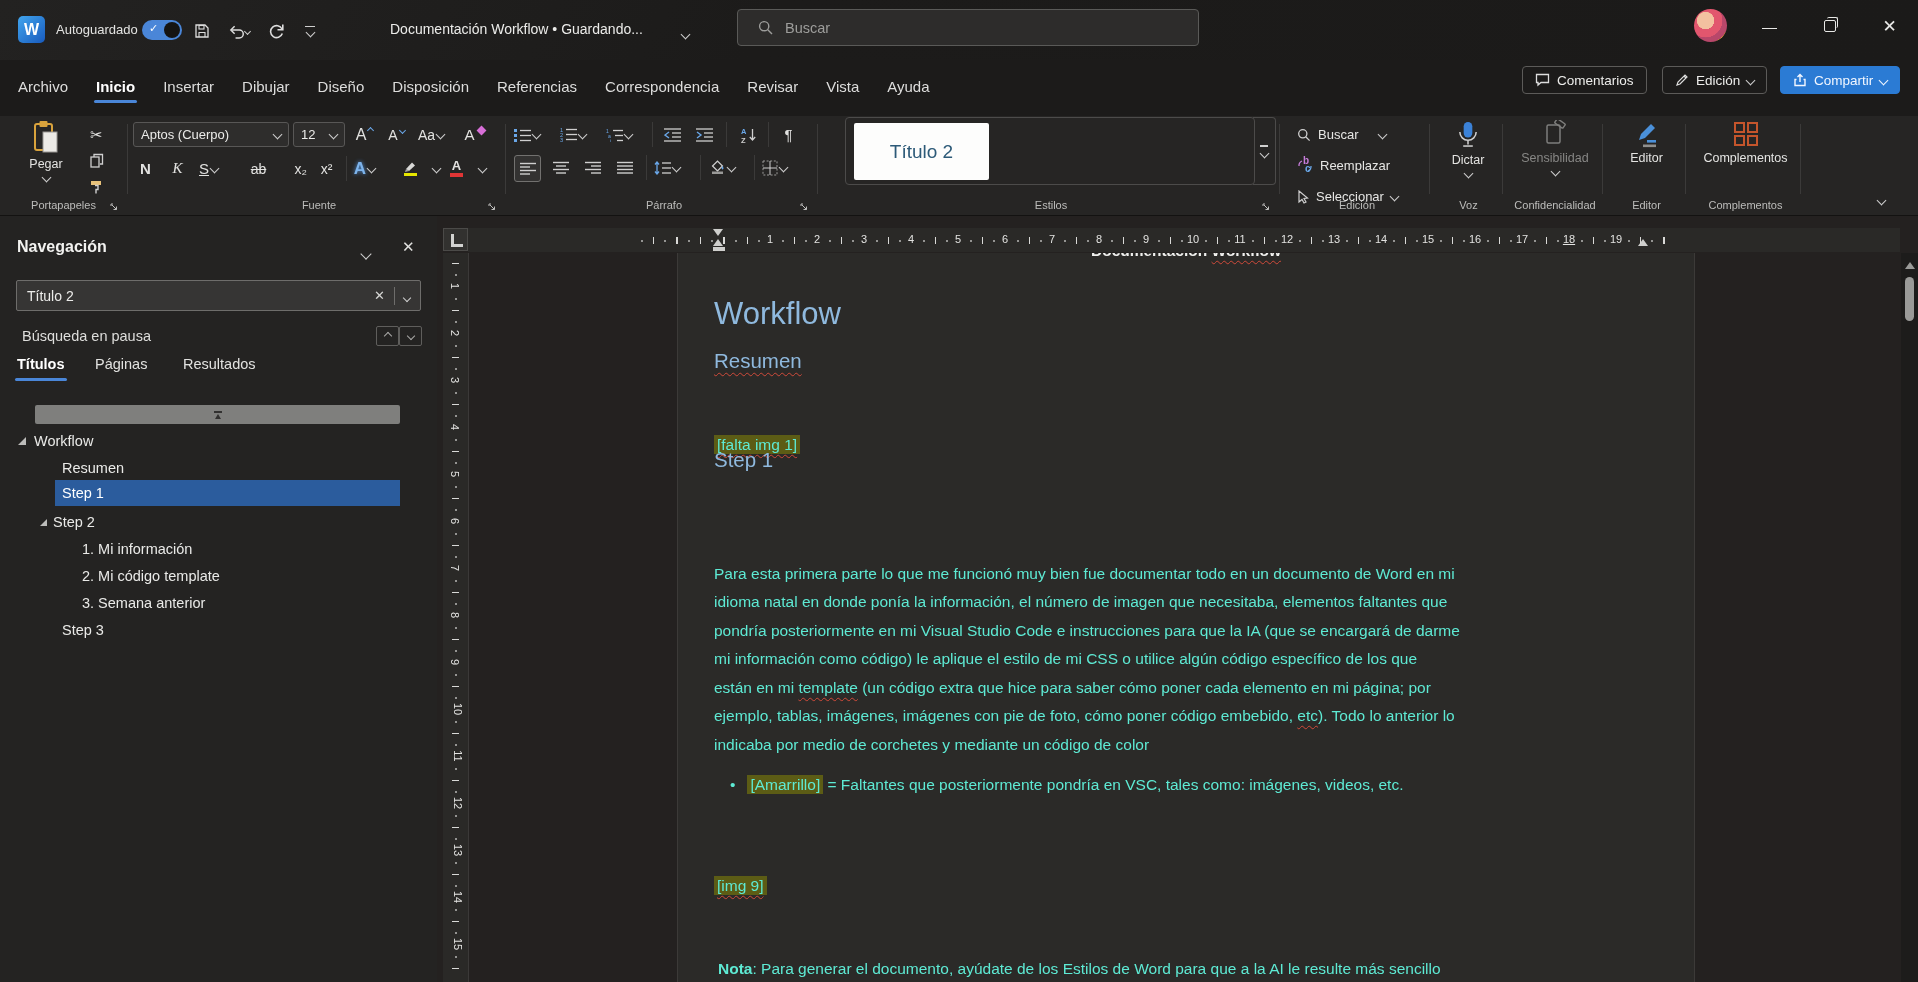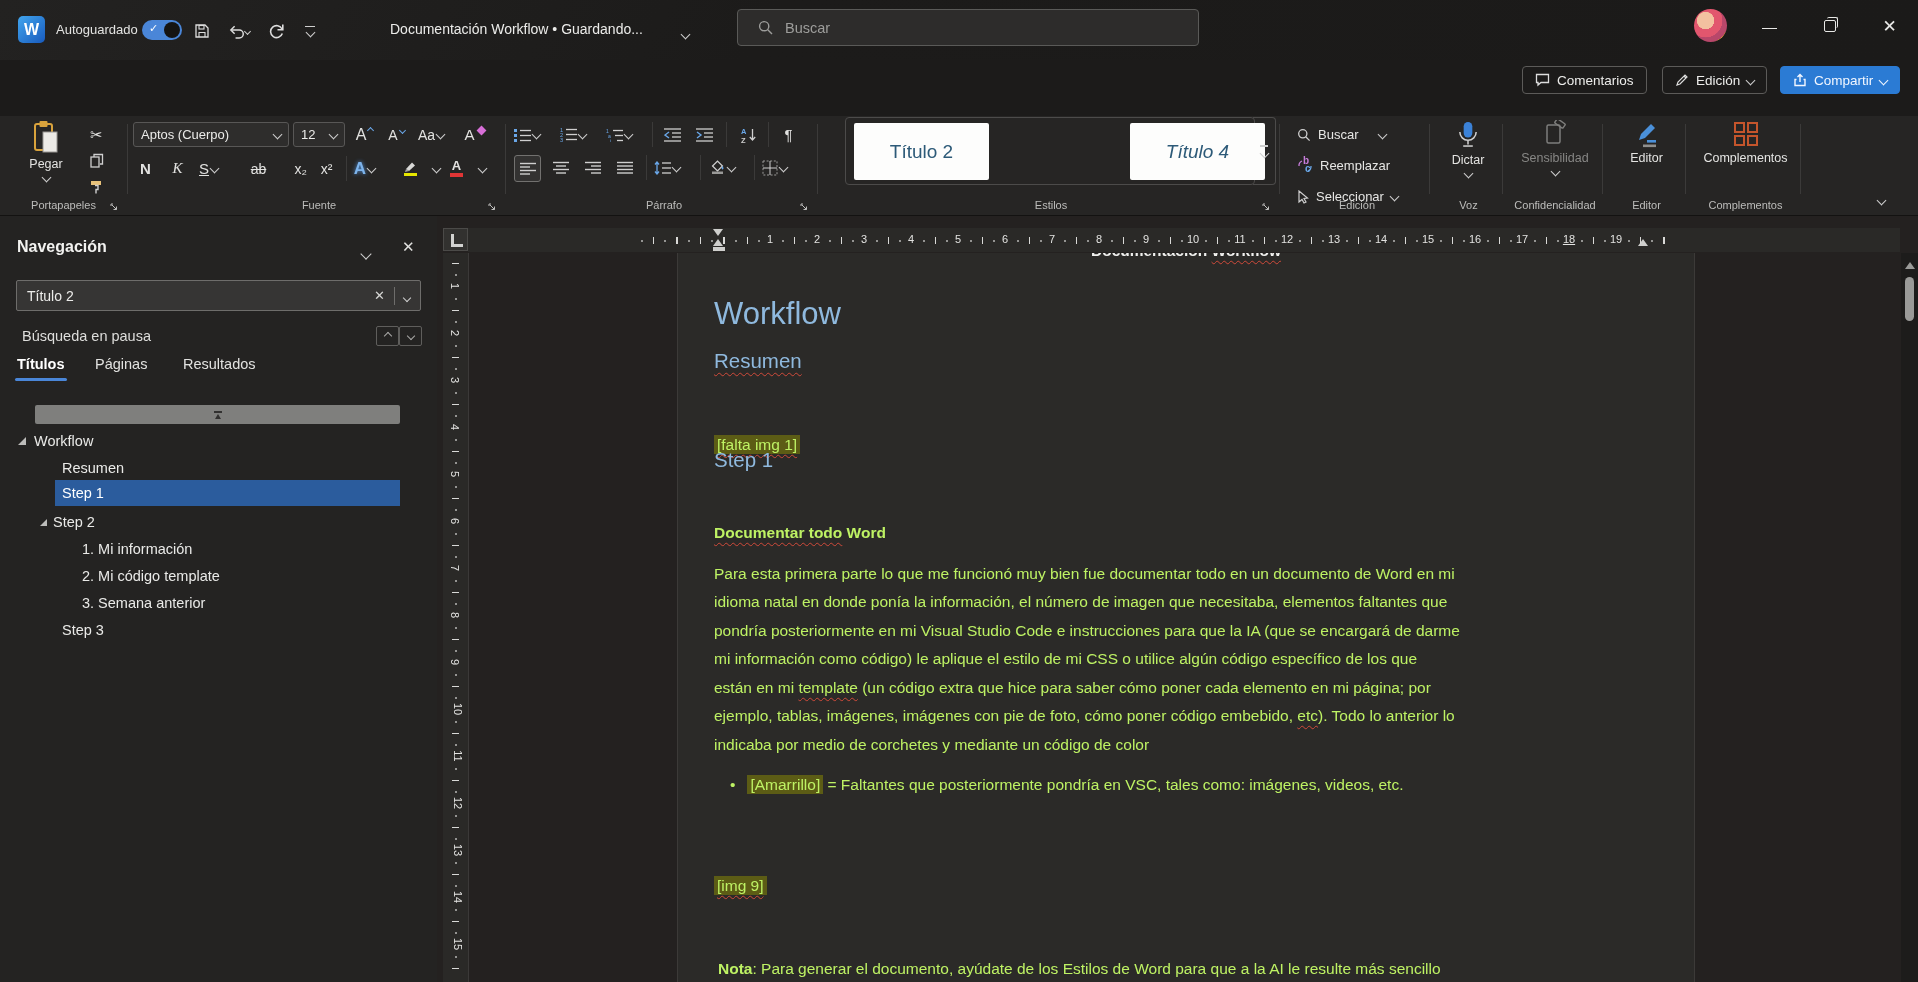--- a/index.html
+++ b/index.html
@@ -69,21 +69,21 @@
   #tab-L{position:absolute;left:7px;top:5px;width:9px;height:10px;border-left:3px solid #d2d2d0;border-bottom:3px solid #d2d2d0;}
   #hruler{position:absolute;left:31px;top:12px;right:18px;height:24px;background:#2a2927;overflow:hidden;}
   #vruler{position:absolute;left:6px;top:37px;width:25px;bottom:0;background:#2a2927;overflow:hidden;}
   .rnum{position:absolute;font-size:11px;color:#e3e3e1;}
   .rtick{position:absolute;background:#d9d9d7;}
   .rdot{position:absolute;width:2px;height:2px;background:#b9b9b7;border-radius:1px;}
   #canvas{position:absolute;left:31px;top:37px;right:0;bottom:0;overflow:hidden;border-left:1px solid #3b3938;}
   #page{position:absolute;left:208px;top:0;width:1016px;height:1200px;background:#2b2a28;
     border-left:1px solid #3c3a38;border-right:1px solid #3c3a38;}
   .doc-h{position:absolute;color:#8fb9de;}
-  .body-txt{font-size:15.5px;color:#bef264;line-height:28.5px;white-space:pre-line;}
+  .body-txt{font-size:15.5px;color:#5eead4;line-height:28.5px;white-space:pre-line;}
   .wavy{text-decoration-line:underline;text-decoration-style:wavy;text-decoration-color:#d04a3a;text-decoration-thickness:1px;text-underline-offset:4px;}
   .hl-y{background:#5c5c15;padding:1px 3px;}
   .hl-t{background:#11696a;padding:1px 3px;}
   #scrollbar{position:absolute;right:0;top:0;width:17px;bottom:0;background:#1d1c1b;}
   #sb-up{position:absolute;left:4px;top:9px;width:0;height:0;border-left:5px solid transparent;border-right:5px solid transparent;border-bottom:7px solid #9a9a98;}
   #sb-thumb{position:absolute;left:4px;top:24px;width:9px;height:44px;border-radius:4.5px;background:#9a9a98;}
   svg{display:block;}
   .graybar-icon{width:10px;height:8px;position:relative;}
   .graybar-icon::before{content:"";position:absolute;left:1px;top:0;width:8px;height:2px;background:#323130;}
   .graybar-icon::after{content:"";position:absolute;left:2px;top:3px;width:0;height:0;border-left:3px solid transparent;border-right:3px solid transparent;border-bottom:5px solid #323130;}
@@ -135,20 +135,23 @@
     </div>
     <div id="avatar"></div>
     <div class="winbtn" style="left:1746px;">—</div>
     <div class="winbtn" style="left:1806px;">
         <span id="restore-icon"></span>
       </div>
     <div class="winbtn" style="left:1866px;font-size:17px;">✕</div>
   </div>
 
   <div id="tabsbar">
+    <div style="position:absolute;left:4px;top:8px;">
+      <span class="rtab">Archivo</span><span class="rtab active">Inicio</span><span class="rtab">Insertar</span><span class="rtab">Dibujar</span><span class="rtab">Diseño</span><span class="rtab">Disposición</span><span class="rtab">Referencias</span><span class="rtab">Correspondencia</span><span class="rtab">Revisar</span><span class="rtab">Vista</span><span class="rtab">Ayuda</span>
+    </div>
     <div class="topbtn" style="left:1522px;">
       <svg width="15" height="14" viewBox="0 0 15 14">
           <path d="M1.5,1.5 H13.5 V9.5 H6 L3,12 V9.5 H1.5 Z" stroke="#ddd" fill="none" stroke-width="1.3"></path>
         </svg>
       <span>Comentarios</span>
     </div>
     <div class="topbtn" style="left:1662px;">
       <svg width="14" height="14" viewBox="0 0 14 14">
           <path d="M2,12 L3,9 L10,2 L12,4 L5,11 Z" stroke="#ddd" fill="none" stroke-width="1.2"></path>
           <path d="M9,3 L11,5" stroke="#ddd" stroke-width="1.2"></path>
@@ -415,23 +418,20 @@
           <rect x="1" y="1" width="14" height="14" stroke="#9a9a98" stroke-dasharray="2,1.6" fill="none"></rect>
           <line x1="8" y1="1" x2="8" y2="15" stroke="#cfcfcf"></line>
           <line x1="1" y1="8" x2="15" y2="8" stroke="#cfcfcf"></line>
         </svg>
       <span class="cv"></span>
     </div>
 
     <div class="abs" style="left:845px;top:1px;width:408px;height:66px;border:1px solid #4c4b4a;border-radius:4px;">
       <div class="chip" style="left:8px;">
           <span>Título 2</span>
-        </div>
-      <div class="chip" style="left:284px;">
-          <span style="font-style:italic;">Título 4</span>
         </div>
     </div>
     <div class="abs" style="left:1253px;top:1px;width:22px;height:66px;border:1px solid #4c4b4a;border-left:none;border-radius:0 4px 4px 0;display:flex;flex-direction:column;align-items:center;justify-content:center;gap:3px;">
       <span style="width:8px;height:1.4px;background:#cfcfcf;"></span>
       <span class="cv"></span>
     </div>
 
     <div class="abs erow" style="left:1297px;top:6px;">
       <svg width="14" height="14" viewBox="0 0 15 15">
           <circle cx="6.2" cy="6.2" r="4.4" stroke="#cfcfcf" fill="none" stroke-width="1.4"></circle>
@@ -741,23 +741,20 @@
       <div id="page">
         <div class="abs" style="left:0;right:0;top:-11px;text-align:center;font-weight:bold;font-size:15.5px;color:#f0f0ee;">
           <span>Documentación </span><span class="wavy">Workflow</span>
         </div>
         <div class="doc-h" style="left:36px;top:43px;font-size:31px;">Workflow</div>
         <div class="doc-h wavy" style="left:36px;top:96px;font-size:20.5px;">Resumen</div>
         <div class="abs body-txt" style="left:36px;top:149px;">
           <span class="hl-y wavy">[falta img 1]</span>
         </div>
         <div class="doc-h" style="left:36px;top:195px;font-size:20.5px;">Step 1</div>
-        <div class="abs body-txt" style="left:36px;top:237px;font-weight:bold;">
-          <span class="wavy">Documentar todo</span><span> Word</span>
-        </div>
         <div class="abs body-txt" style="left:52px;top:489px;">
           <span style="margin-right:12px;">•</span><span class="hl-y">[Amarrillo]</span><span> = Faltantes que posteriormente pondría en VSC, tales como: imágenes, videos, etc.</span>
         </div>
         <div class="abs body-txt" style="left:36px;top:278px;width:950px;">
           <span>Para esta primera parte lo que me funcionó muy bien fue documentar todo en un documento de Word en mi
 idioma natal en donde ponía la información, el número de imagen que necesitaba, elementos faltantes que
 pondría posteriormente en mi Visual Studio Code e instrucciones para que la IA (que se encargará de darme
 mi información como código) le aplique el estilo de mi CSS o utilice algún código específico de los que
 están en mi </span><span class="wavy">template</span><span> (un código extra que hice para saber cómo poner cada elemento en mi página; por
 ejemplo, tablas, imágenes, imágenes con pie de foto, cómo poner código embebido, </span><span class="wavy">etc</span><span>). Todo lo anterior lo

